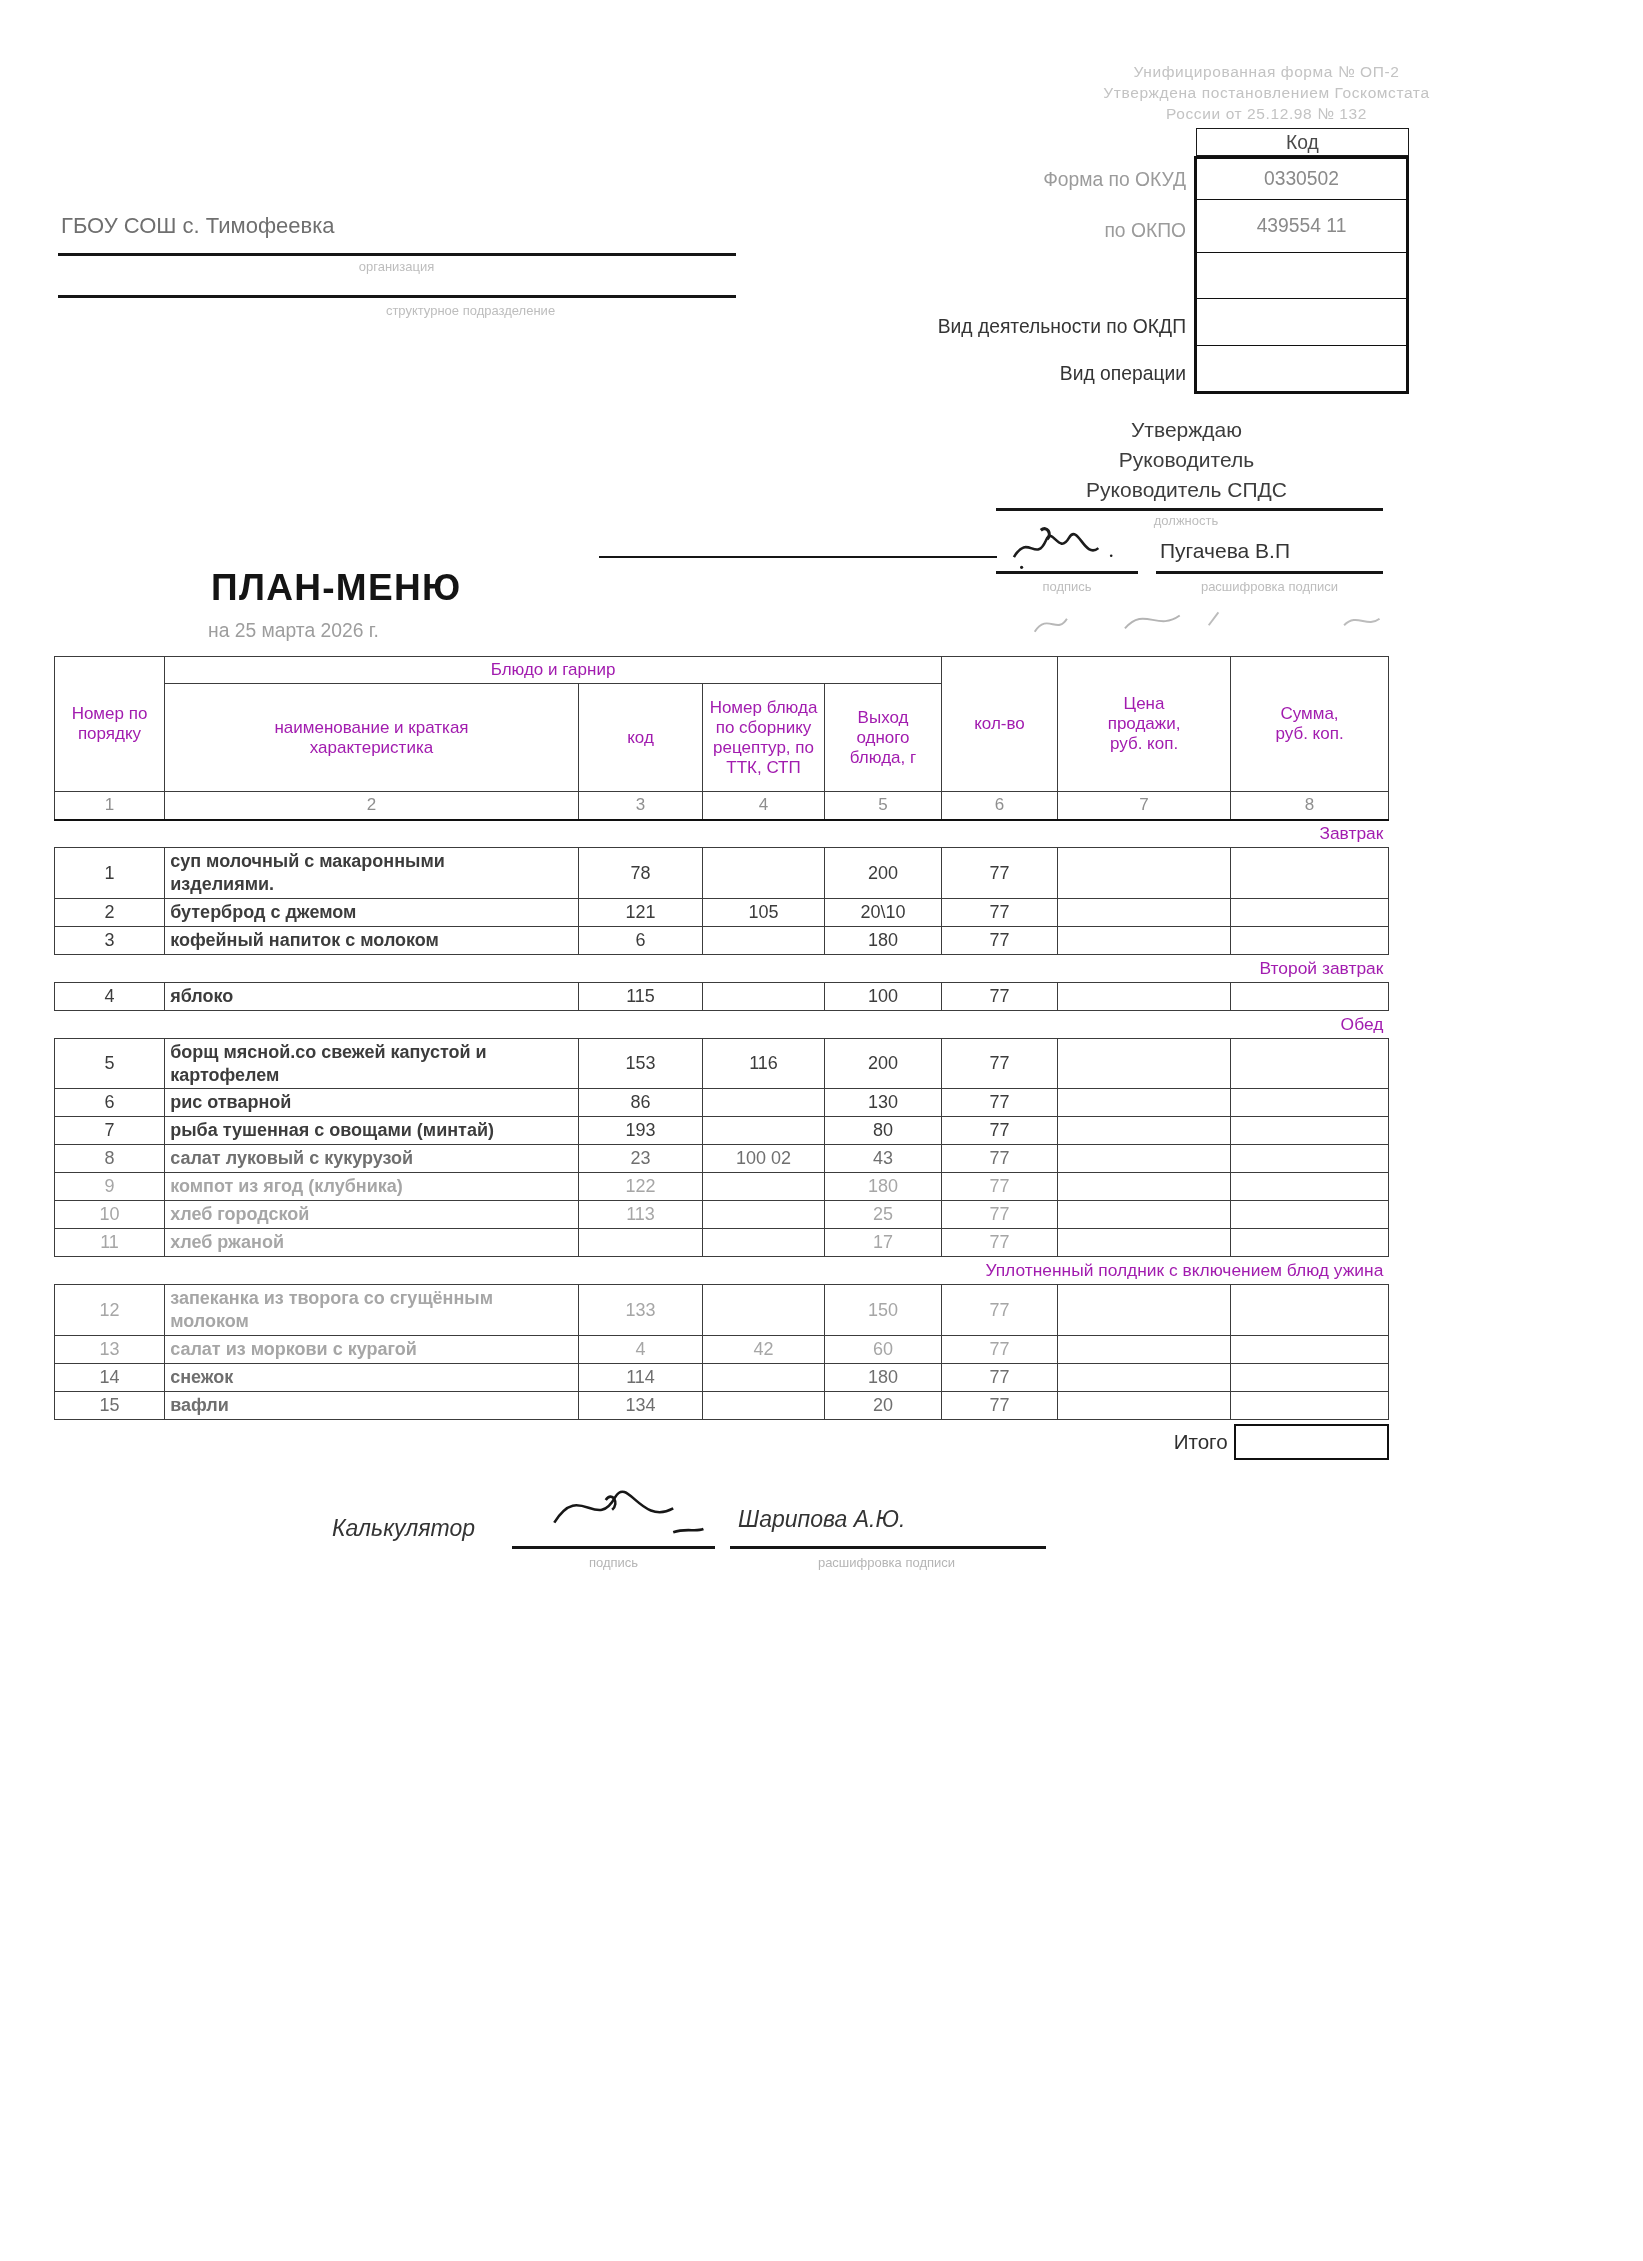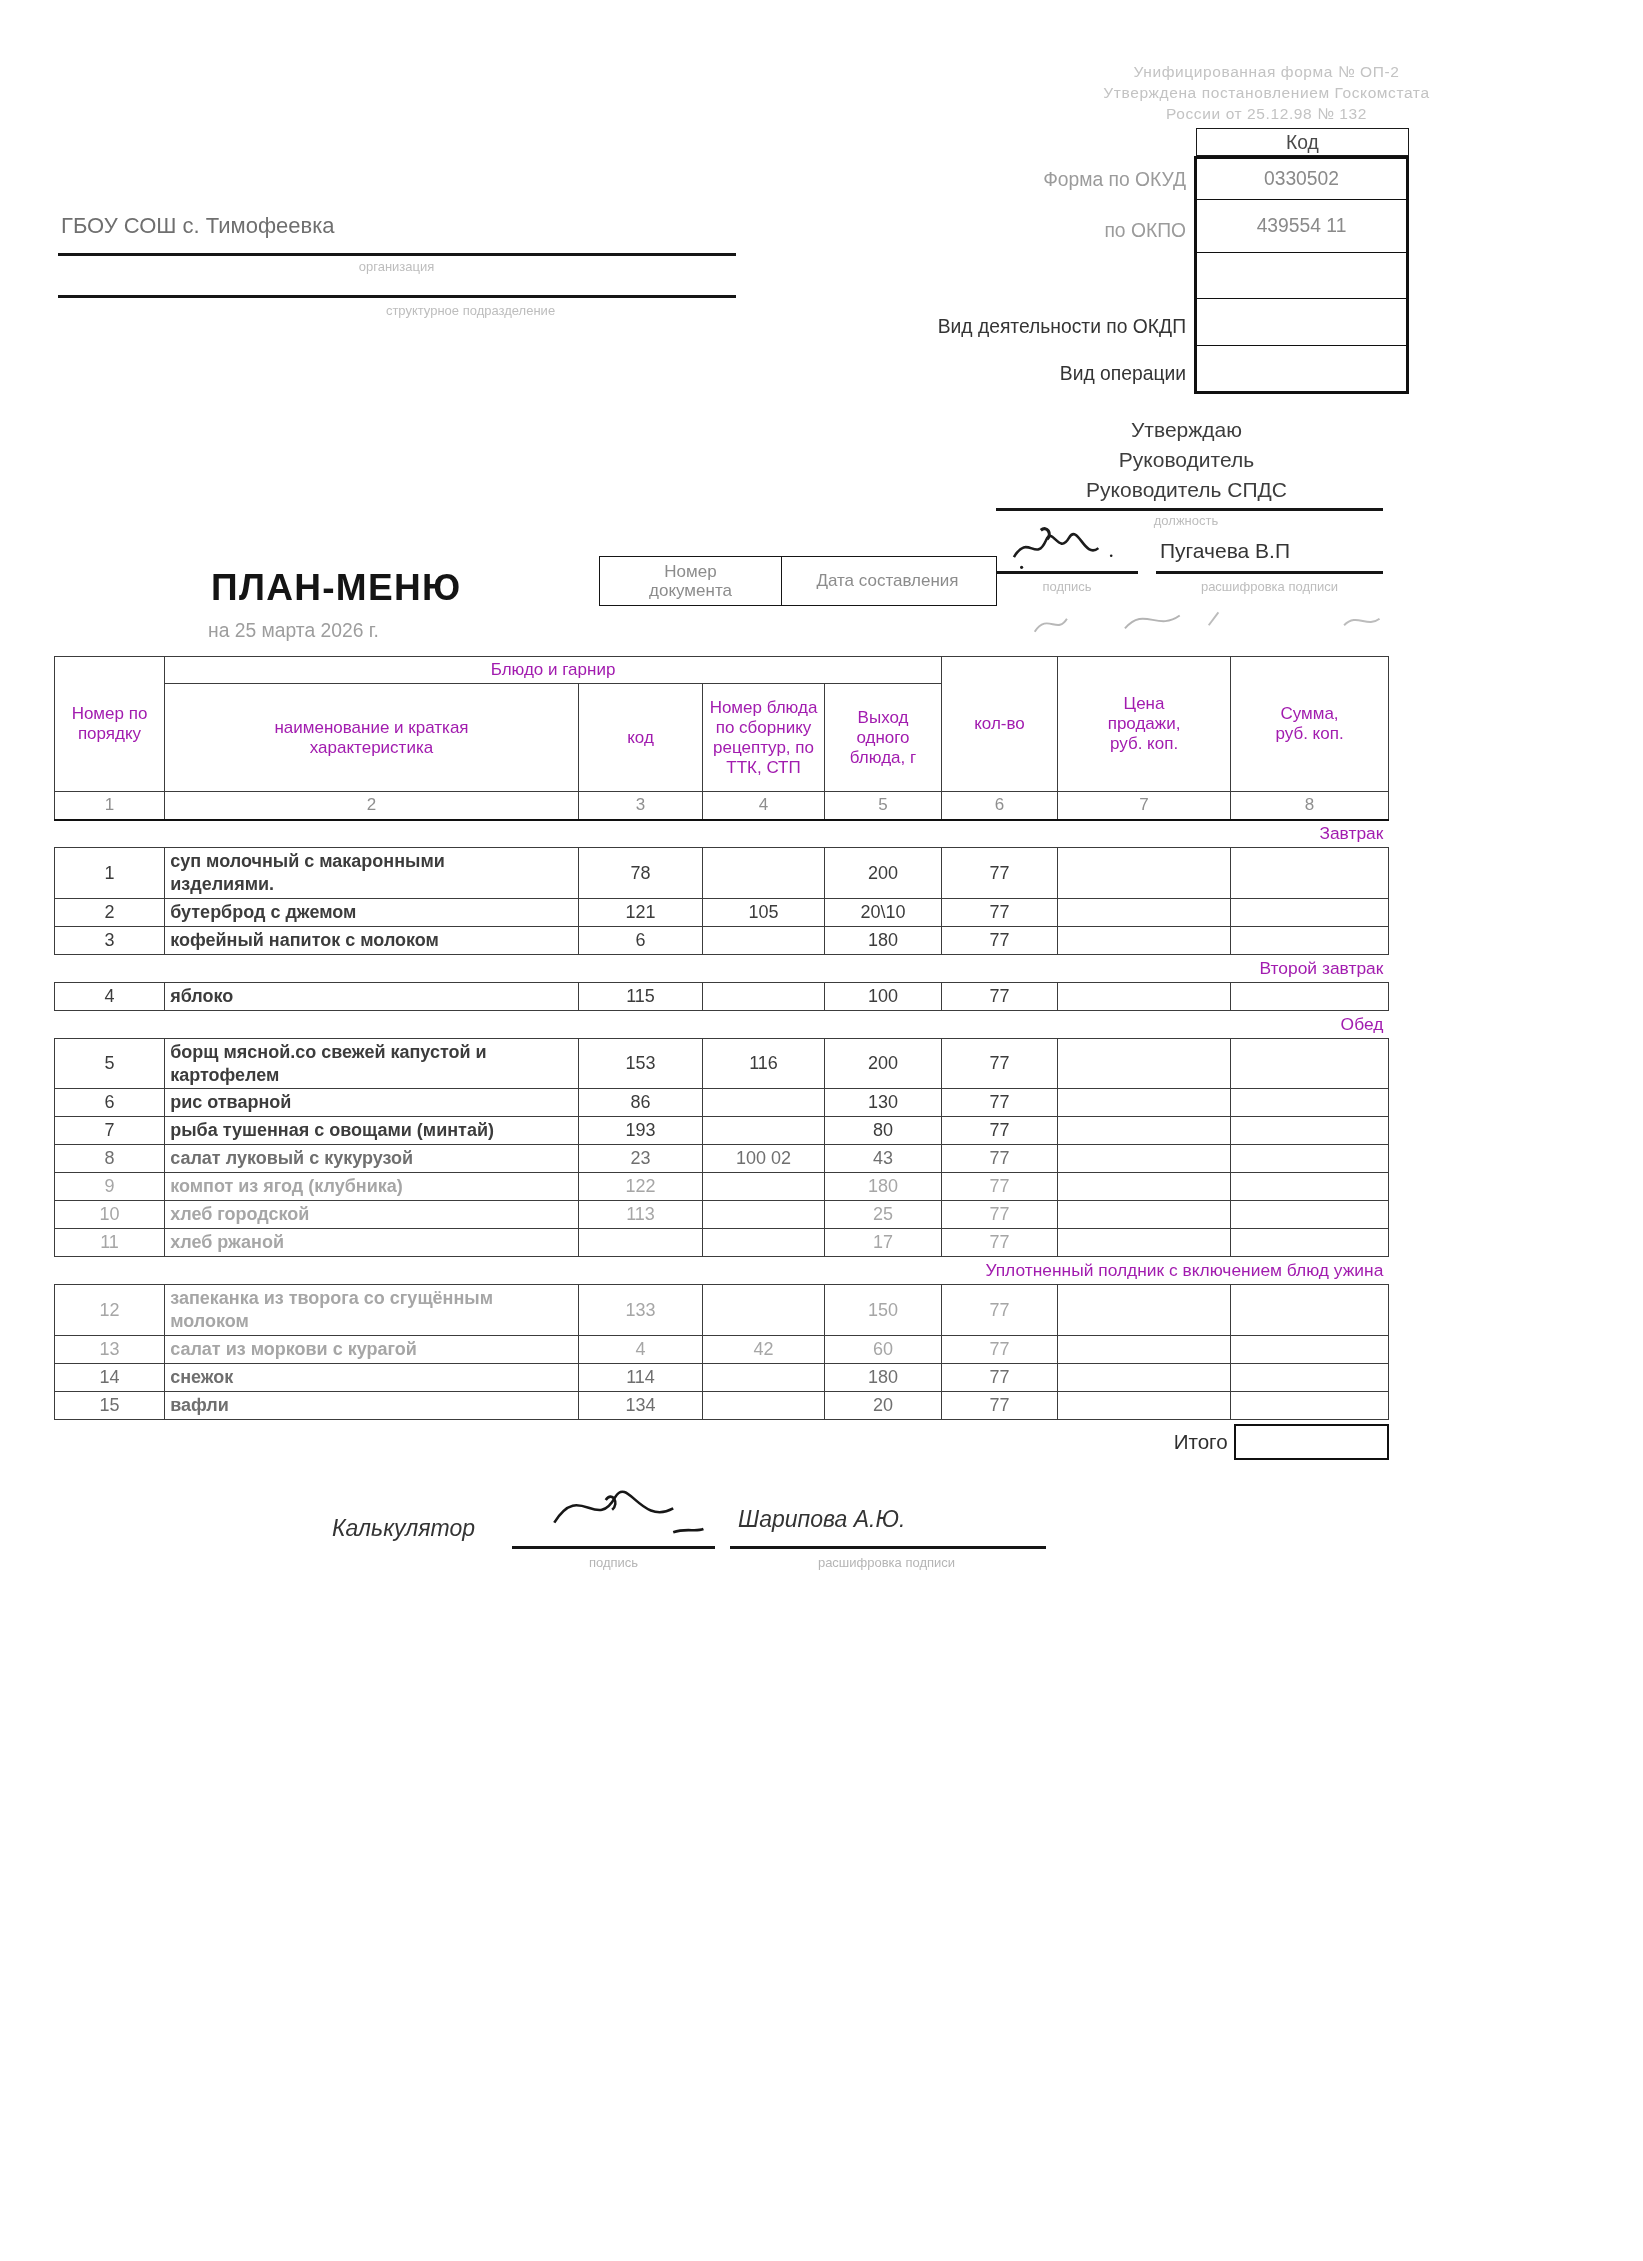--- a/index.html
+++ b/index.html
@@ -124,25 +124,20 @@
     <path d="M60,55 C80,25 95,60 110,35" stroke="#b8b8b8" stroke-width="3" fill="none"></path>
     <path d="M200,50 C230,15 250,55 285,30" stroke="#b4b4b4" stroke-width="3" fill="none"></path>
     <path d="M330,45 L345,25" stroke="#bcbcbc" stroke-width="3" fill="none"></path>
     <path d="M540,45 C560,25 575,50 595,35" stroke="#bcbcbc" stroke-width="3" fill="none"></path>
   </svg>
 
   <div class="abs doc-title">ПЛАН-МЕНЮ</div>
   <div class="abs doc-subtitle">на 25 марта 2026 г.</div>
 
   <div class="abs docbox">
-    <div class="docbox-head">
-      <div class="c-num prewrap">Номер
-документа</div>
-      <div class="c-date">Дата составления</div>
-    </div>
   </div>
 
   <div class="abs menu-wrap">
     <table class="menu">
       <colgroup>
         <col style="width:110px">
           <col style="width:414px">
           <col style="width:124px">
           <col style="width:122px">
         <col style="width:117px">

